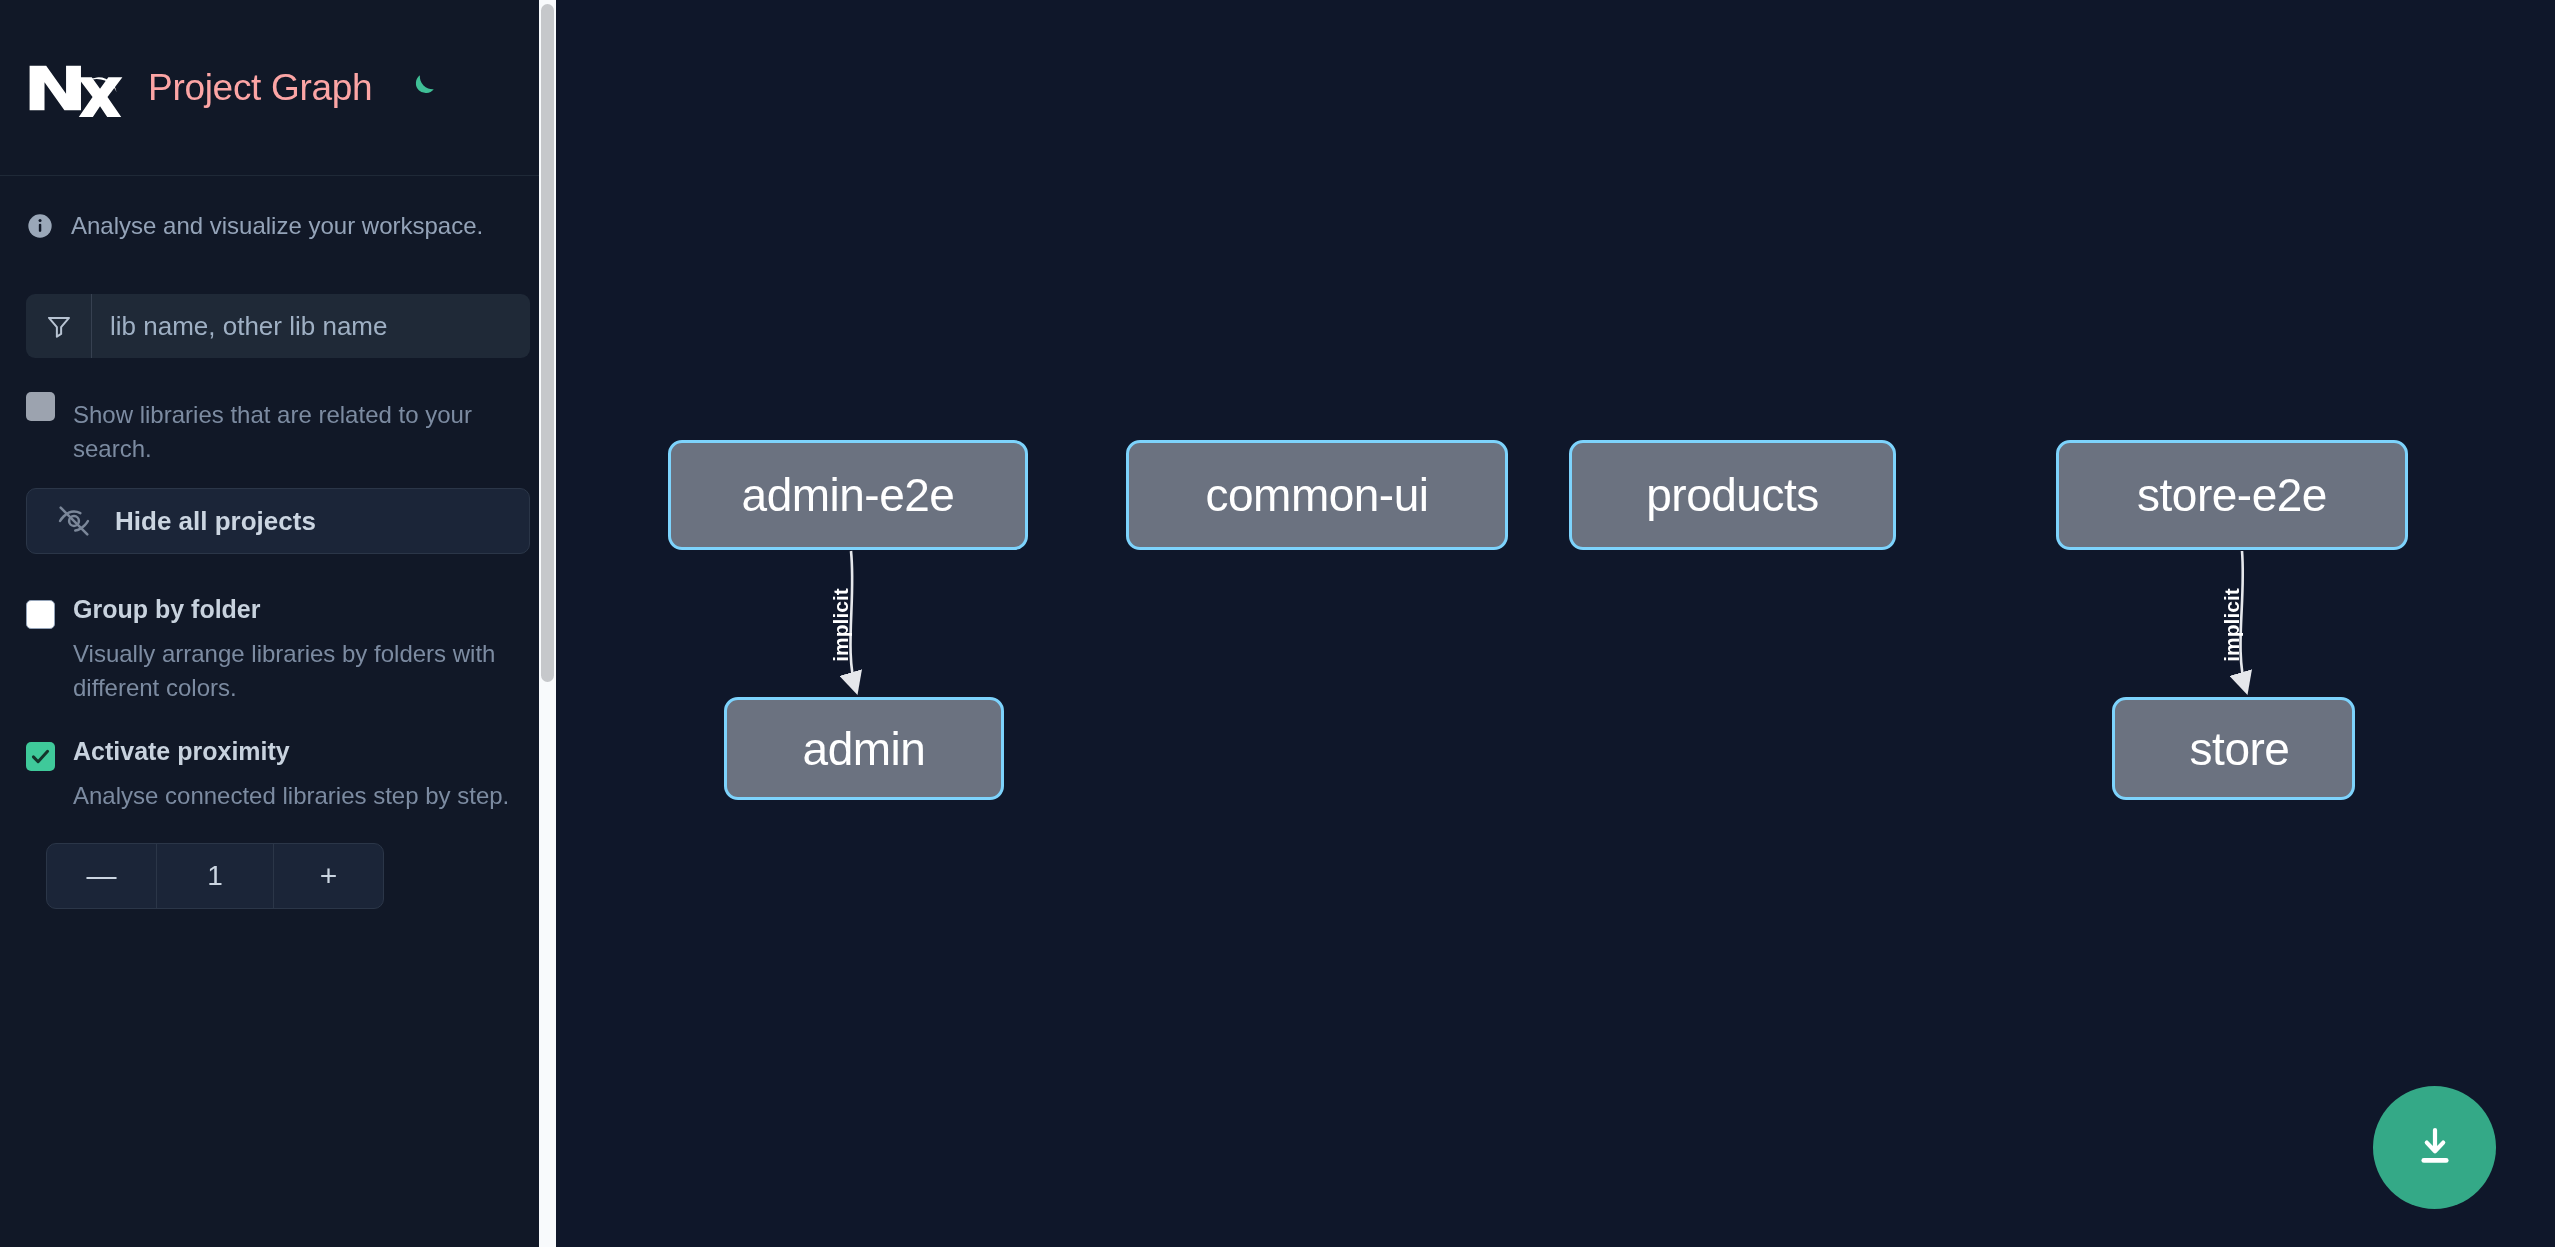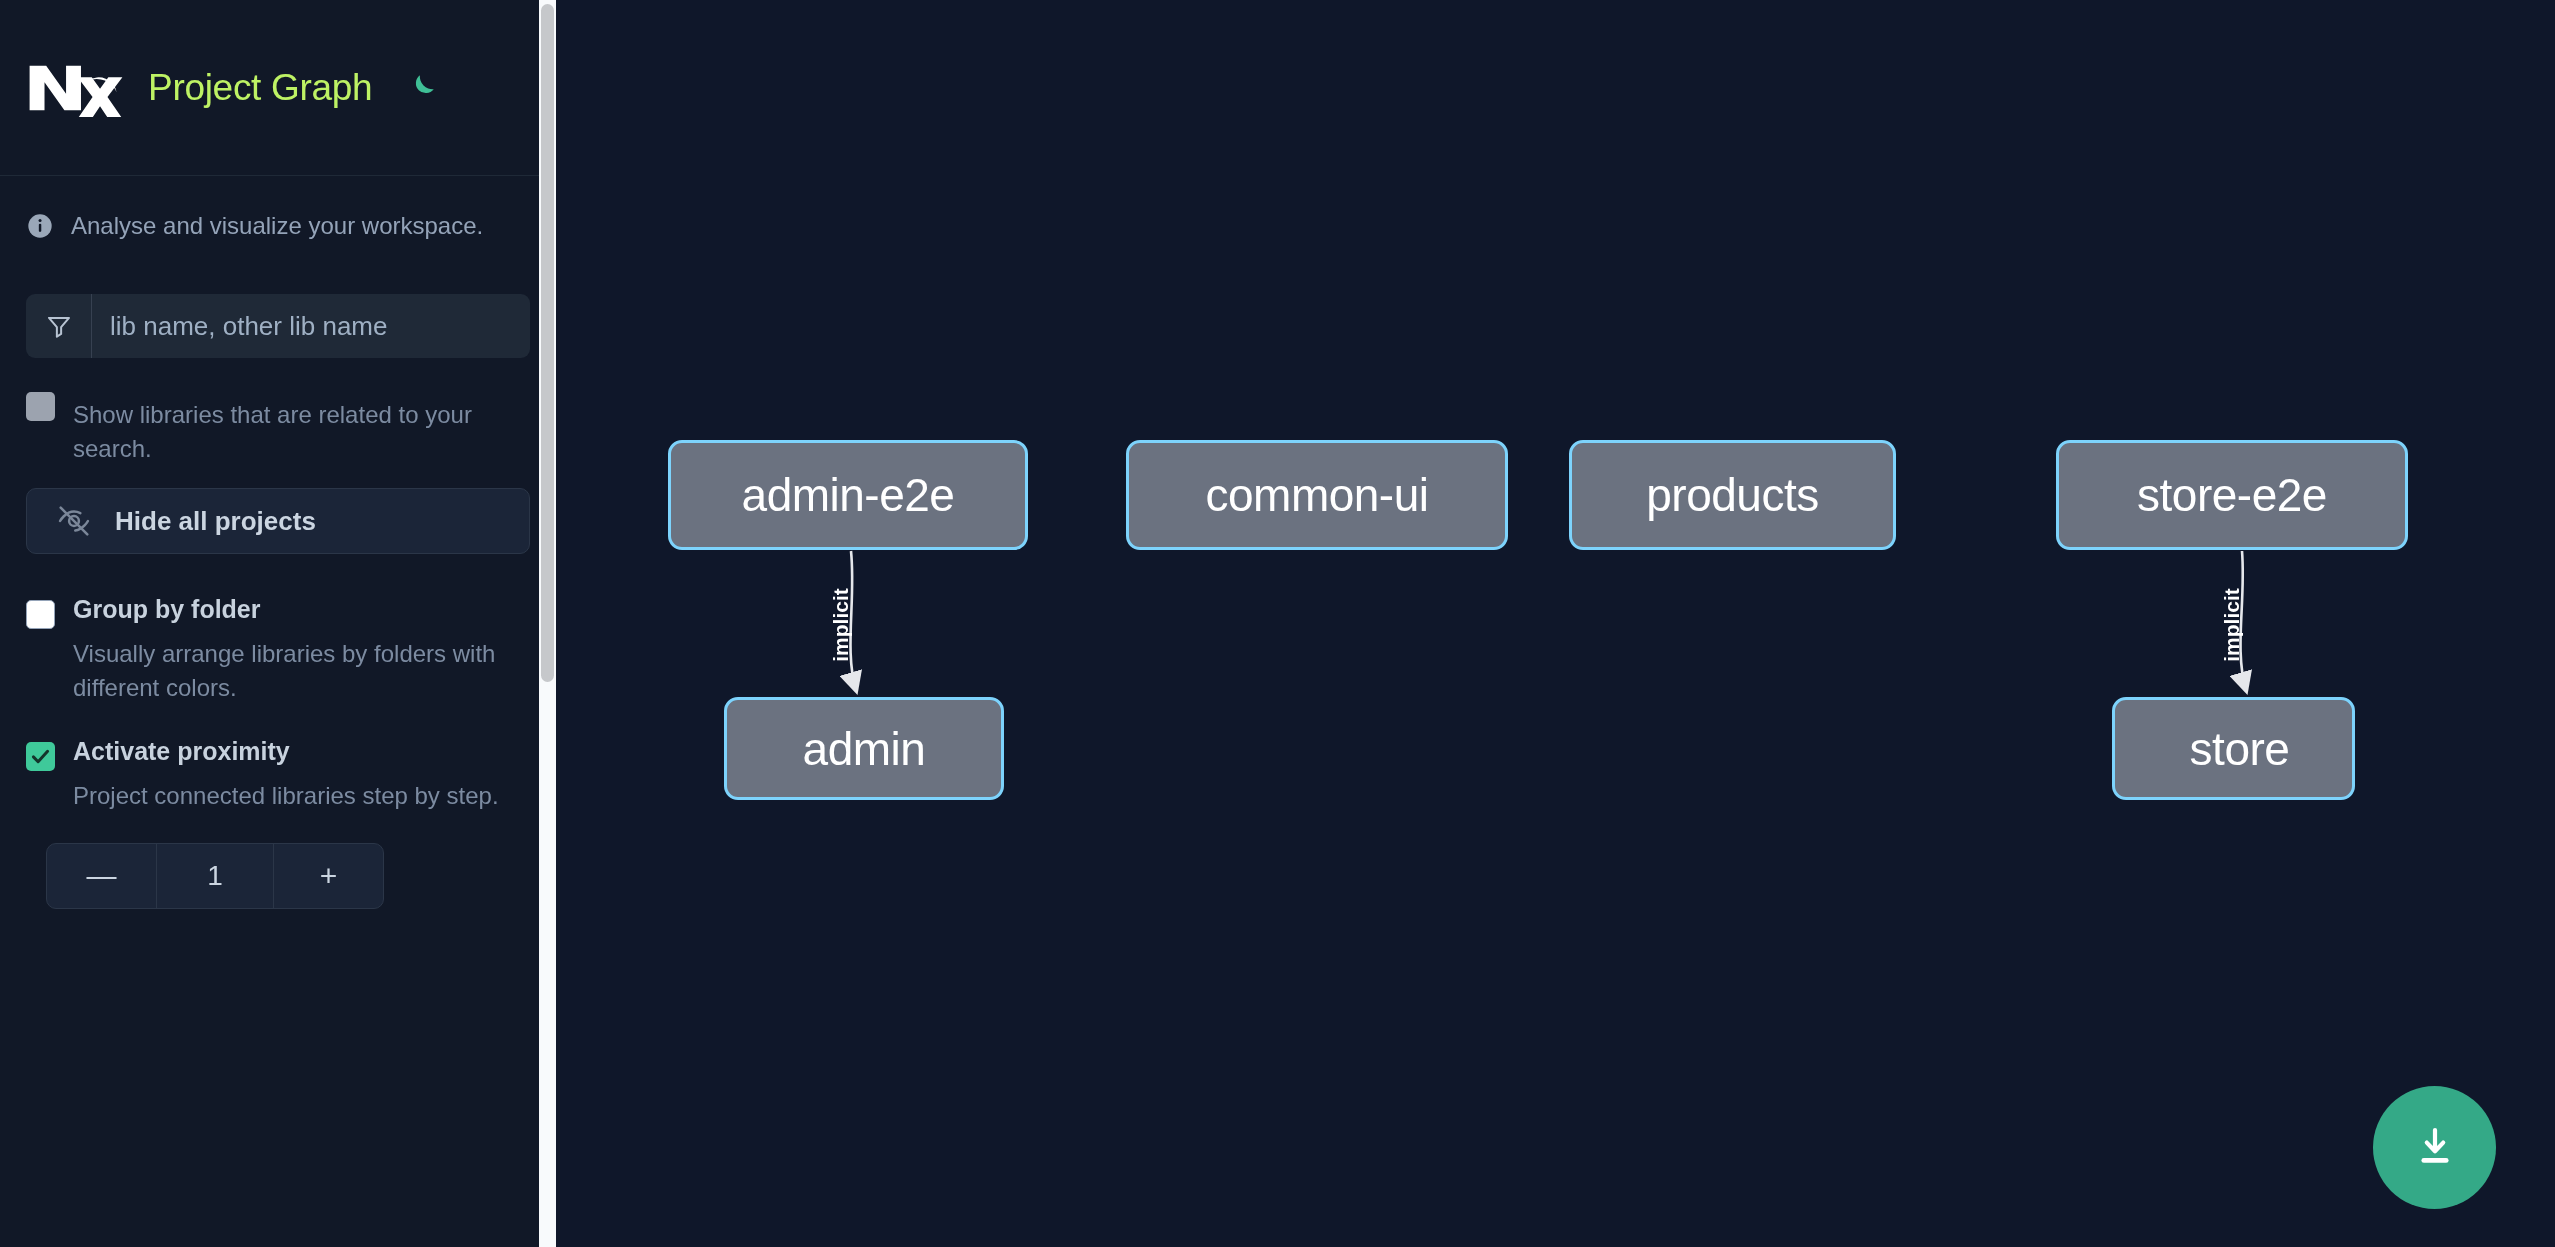--- a/index.html
+++ b/index.html
@@ -20,21 +20,21 @@
     overflow: hidden;
   }
   .sidebar-header {
     height: 176px;
     display: flex; align-items: center;
     padding-left: 26px;
     border-bottom: 1px solid #1f2937;
   }
   .nx-logo { width: 100px; height: 58px; margin-right: 22px; }
   .app-title {
-    color: #bef264; font-size: 37px; font-weight: 400;
+    color: #fca5a5; font-size: 37px; font-weight: 400;
     letter-spacing: -0.3px; white-space: nowrap;
   }
   .theme-toggle {
     margin-left: 28px; width: 42px; height: 42px;
     display: flex; align-items: center; justify-content: center;
     cursor: pointer;
   }
 
   .tagline {
     display: flex; align-items: center; gap: 17px;
@@ -266,21 +266,21 @@
       </div>
 
       <div class="check-row" style="margin-top:30px">
         <span class="cbox checked">
           <svg viewBox="0 0 24 24" width="23" height="23">
             <path d="M4.6 12.4l4.9 5.1L19.4 6.6" fill="none" stroke="#14342b" stroke-width="3.1" stroke-linecap="round" stroke-linejoin="round"></path>
           </svg>
         </span>
         <span class="check-body">
           <div class="check-label">Activate proximity</div>
-          <div class="check-desc">Project connected libraries step by step.</div>
+          <div class="check-desc">Analyse connected libraries step by step.</div>
         </span>
       </div>
 
       <div class="stepper" style="margin-left:20px">
         <span class="step-btn minus">—</span>
         <span class="step-val">1</span>
         <span class="step-btn plus">+</span>
       </div>
 
     </div>

